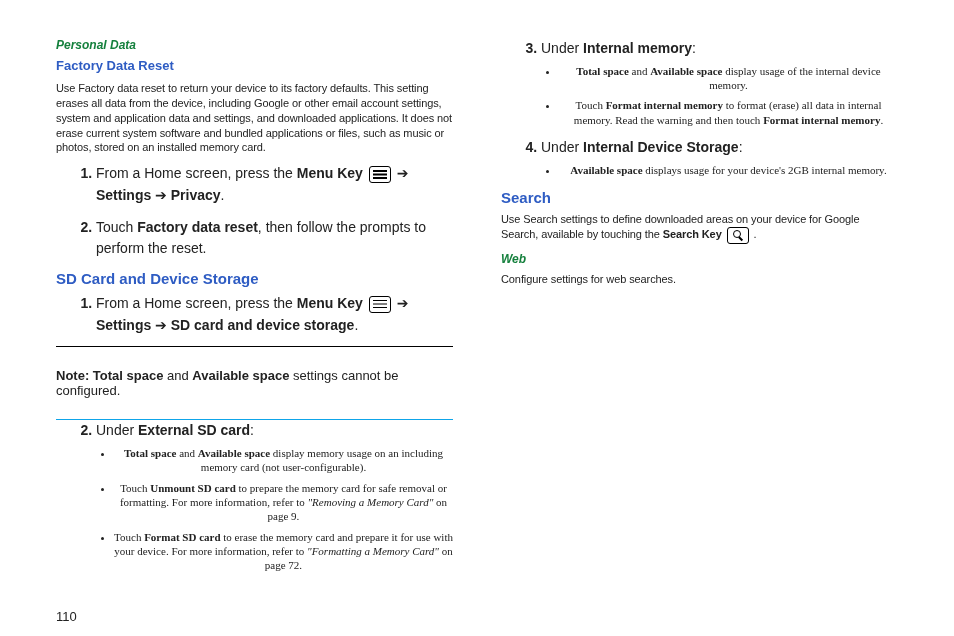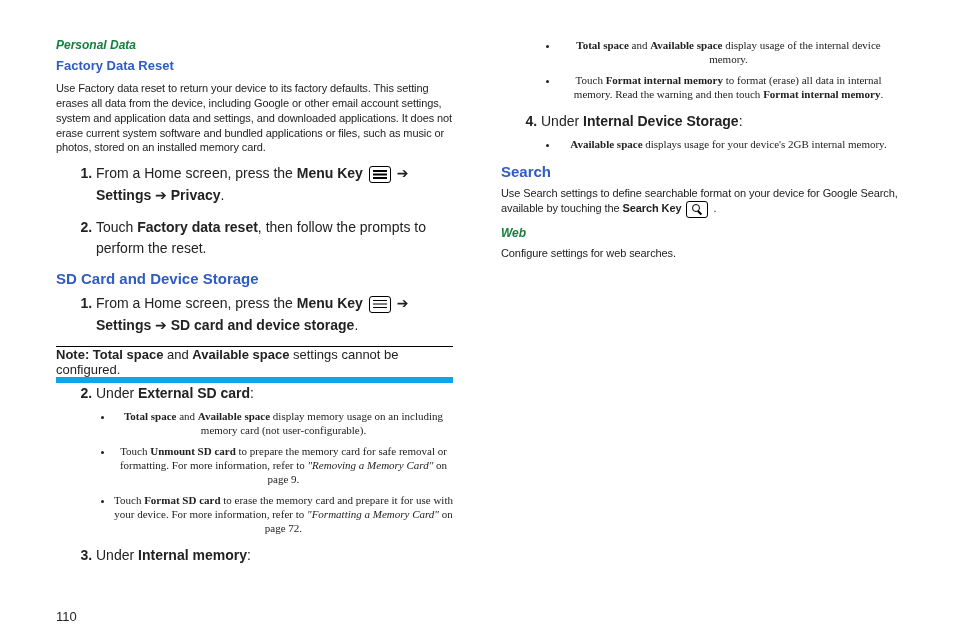--- a/index.html
+++ b/index.html
@@ -73,22 +73,22 @@
     font-size: 11px;
     font-family: Liberation Serif, serif;
     text-align: center;
   }
   b, strong { font-weight: bold; }
   .xref {
     font-style: italic;
   }
   .note-rule {
     border-top: 1px solid #000;
-    border-bottom: 6px solid #0ea5e9;
-    padding: 0 0;
+    border-bottom: 1px solid #0ea5e9;
+    padding: 21px 0;
     margin: 10px 0 0 0;
     font-size: 13px;
     font-family: "Arial Narrow", Arial, sans-serif;
   }
   .icon-box {
     display: inline-block;
     vertical-align: middle;
     border: 1.5px solid #000;
     border-radius: 3px;
     width: 20px;
@@ -195,21 +195,21 @@
       <ul class="bullets">
         <li>
           <b>Available space</b><span> displays usage for your device's 2GB internal memory.</span>
         </li>
       </ul>
     </li>
   </ol>
 
   <div class="h3-blue" style="margin-top:12px;">Search</div>
   <p class="cond">
-    <span>Use Search settings to define searchable format on your device for Google Search, available by touching the </span><b>Search Key</b>
+    <span>Use Search settings to define downloaded areas on your device for Google Search, available by touching the </span><b>Search Key</b>
     <span class="icon-box"><span class="search-mag"></span></span><span> .</span>
   </p>
 
   <div class="h3-italic">Web</div>
   <p class="cond">Configure settings for web searches.</p>
 
 </div>
 <div class="pagenum">110</div>
 </div>
 

